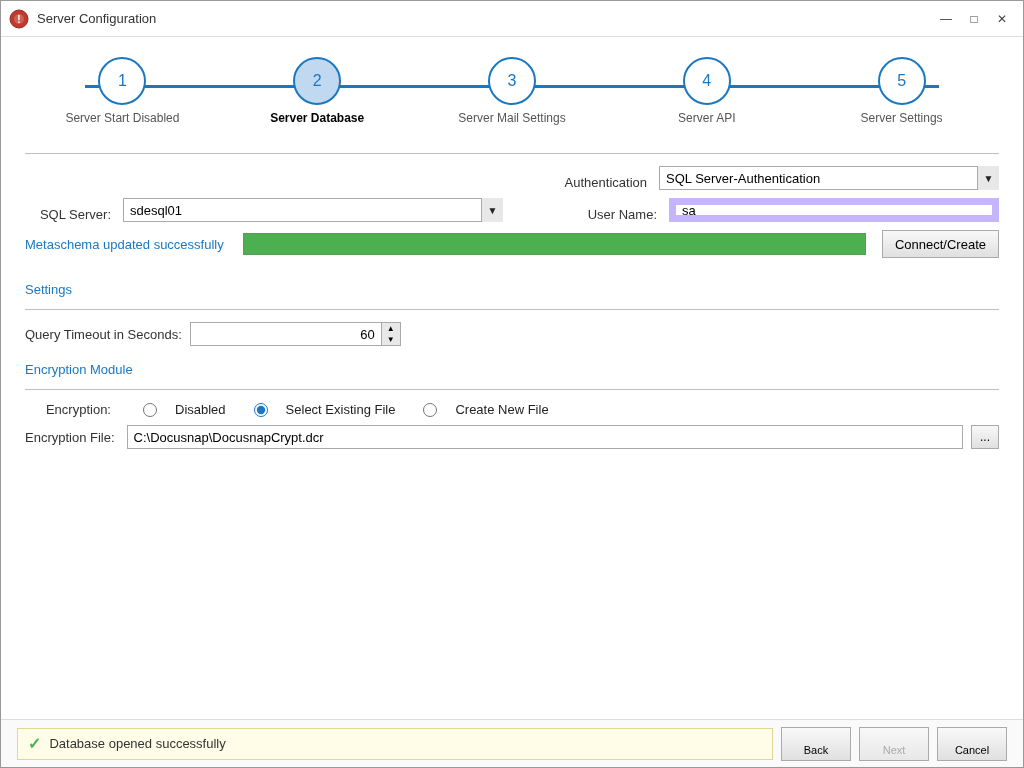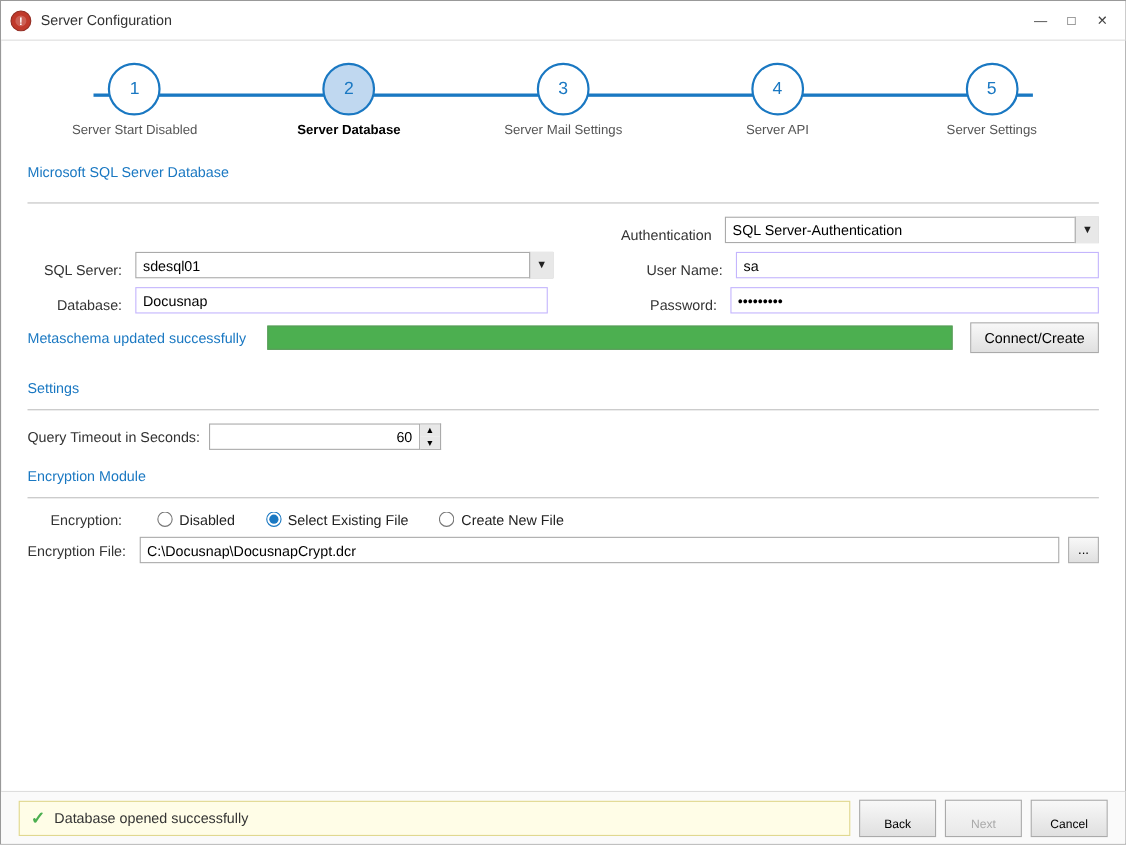--- a/index.html
+++ b/index.html
@@ -154,21 +154,21 @@
     .form-label-right {
       color: #333;
       min-width: 110px;
       text-align: right;
       flex-shrink: 0;
       padding-right: 4px;
       margin-left: 40px;
     }
     .form-control {
       height: 24px;
-      border: 1px solid #c4b5fd;
+      border: 7px solid #c4b5fd;
       background: #fff;
       padding: 2px 6px;
       font-size: 13px;
       outline: none;
     }
     .form-select-wrapper {
       position: relative;
       display: inline-flex;
     }
     .form-select {
@@ -285,22 +285,22 @@
       margin-bottom: 8px;
     }
     .radio-label-left {
       min-width: 90px;
       text-align: right;
       padding-right: 4px;
       flex-shrink: 0;
     }
     .radio-option {
       display: flex;
-      align-items: flex-start;
-      gap: 6px;
+      align-items: center;
+      gap: 18px;
       cursor: pointer;
     }
     .radio-option input[type=radio] {
       accent-color: #1a78c2;
       width: 14px;
       height: 14px;
     }
     .enc-file-row {
       display: flex;
       align-items: center;
@@ -418,21 +418,20 @@
       <div class="wizard-step">
         <div class="step-circle">4</div>
         <div class="step-label">Server API</div>
       </div>
       <div class="wizard-step">
         <div class="step-circle">5</div>
         <div class="step-label">Server Settings</div>
       </div>
     </div>
 
-    <div class="section-header">Microsoft SQL Server Database</div>
     <hr class="section-divider">
 
     <div class="form-area">
 
       <div class="form-row">
         <div style="flex:1"></div>
         <span class="form-label-right" style="margin-left:0; min-width:120px;">Authentication</span>
         <div class="form-select-wrapper">
           <select class="form-select auth-select">
             <option>SQL Server-Authentication</option>
@@ -447,26 +446,20 @@
         <div class="form-select-wrapper">
           <select class="form-select sql-server-select">
             <option>sdesql01</option>
           </select>
           <div class="select-arrow">▼</div>
         </div>
         <span class="form-label-right">User Name:</span>
         <input type="text" class="form-control username-input" value="sa" style="">
       </div>
 
-      <div class="form-row">
-        <span class="form-label">Database:</span>
-        <input type="text" class="form-control db-input" value="Docusnap" style="">
-        <span class="form-label-right">Password:</span>
-        <input type="password" class="form-control password-input" value="password1" style="">
-      </div>
 
       <div class="progress-row">
         <span class="success-text">Metaschema updated successfully</span>
         <div class="progress-bar-wrapper"></div>
         <button class="connect-btn">Connect/Create</button>
       </div>
     </div>
 
     <div class="settings-section">
       <div class="section-header">Settings</div>

